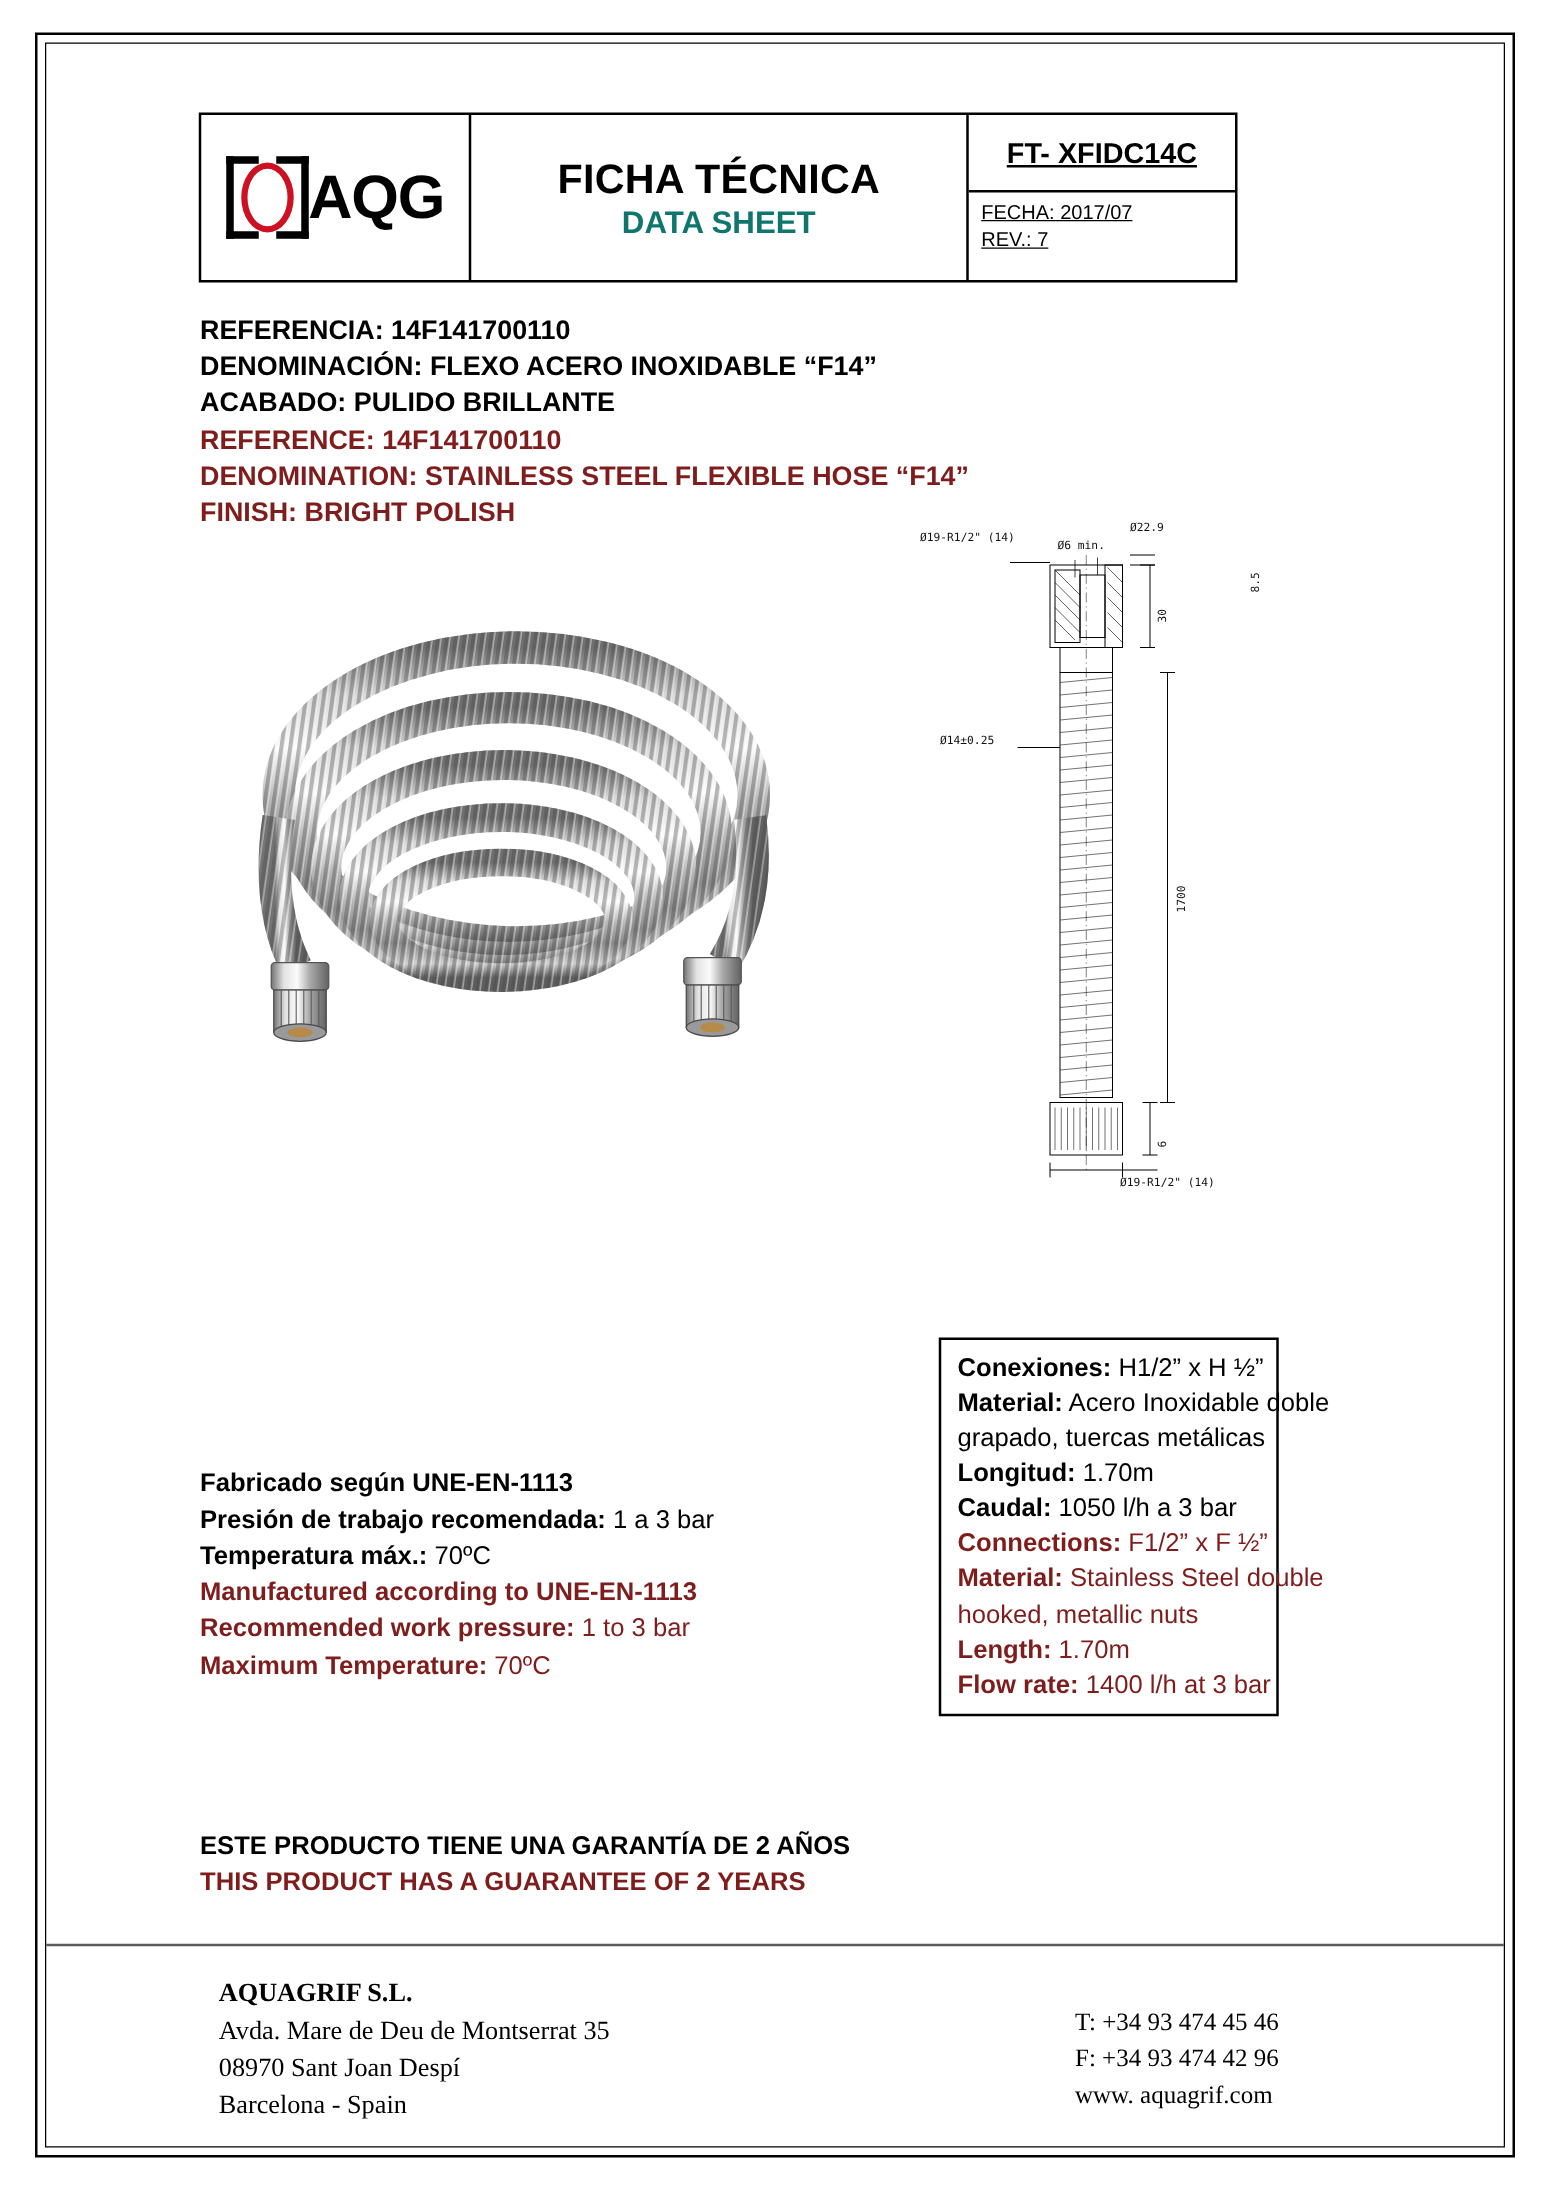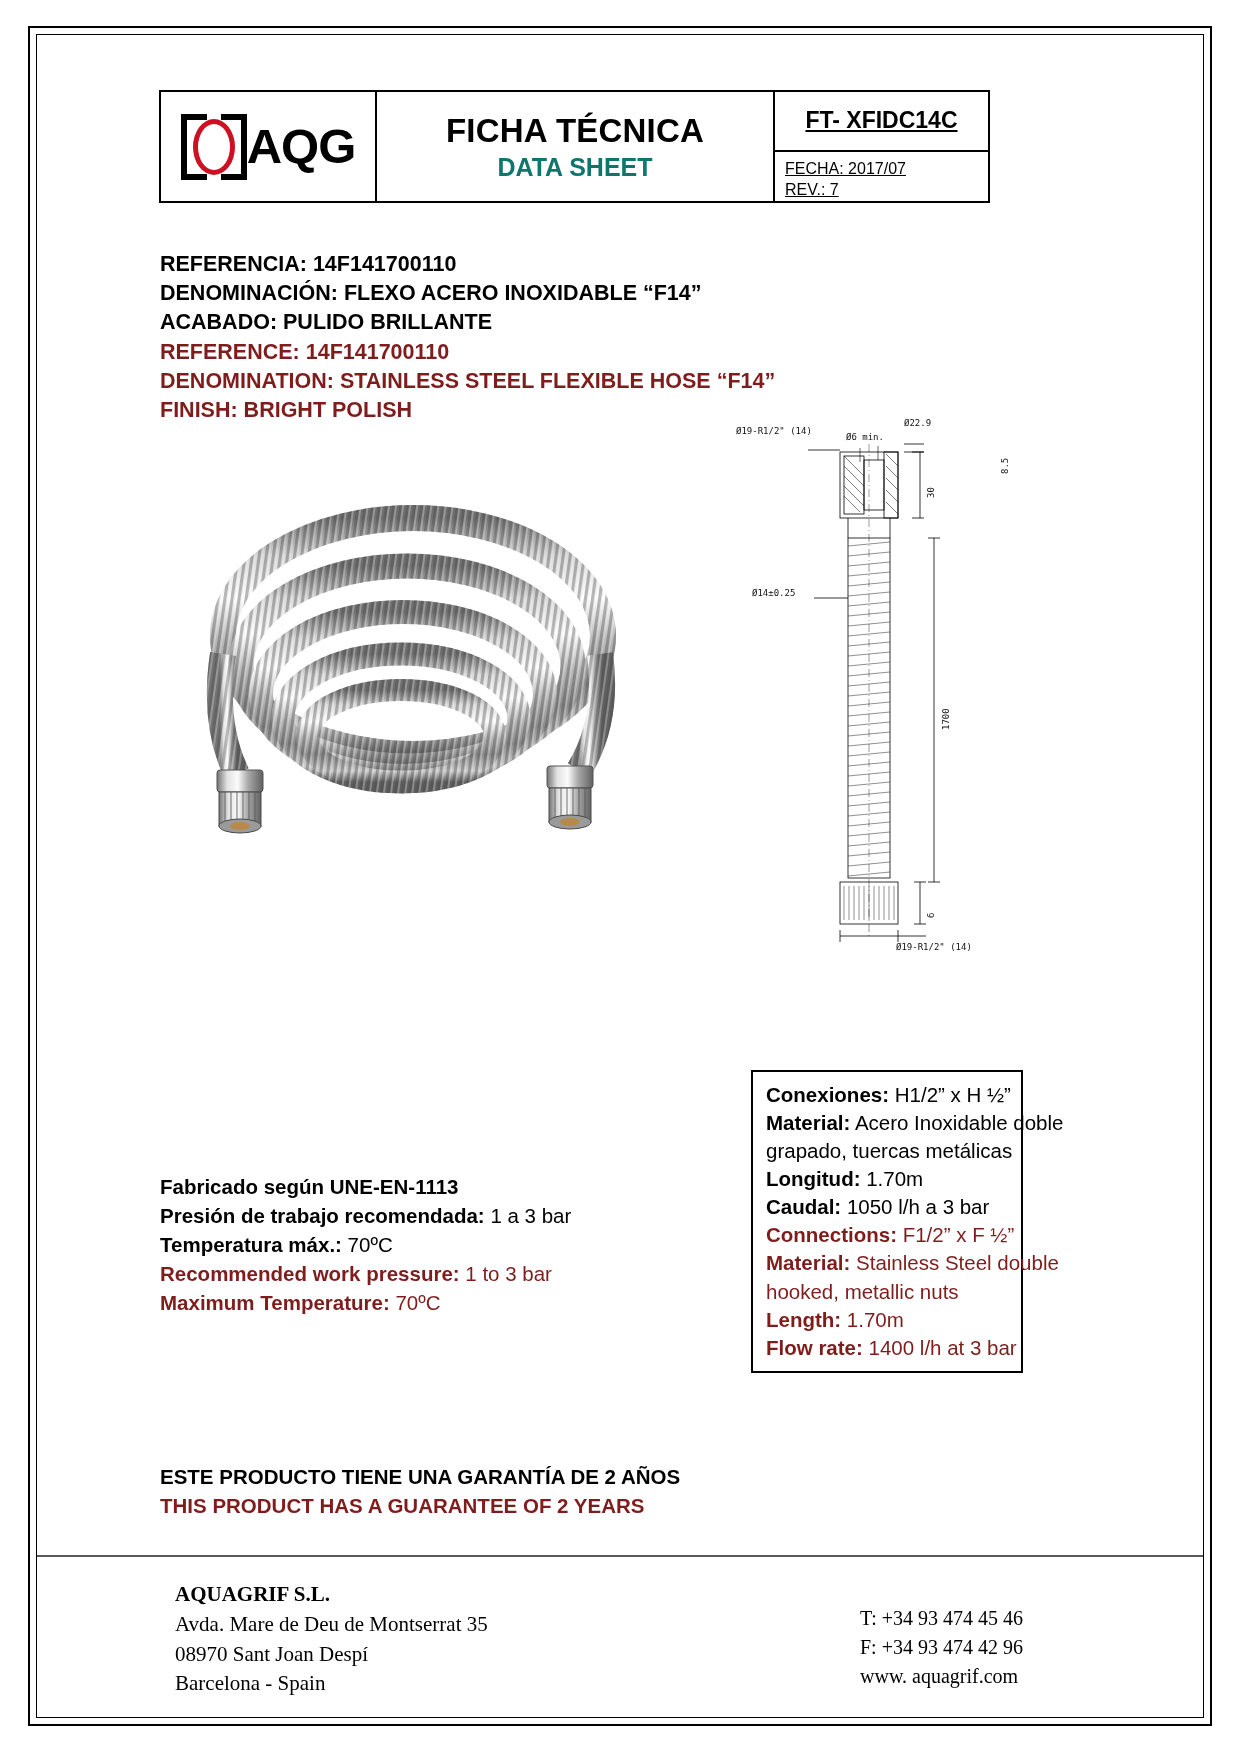--- a/index.html
+++ b/index.html
@@ -32,21 +32,21 @@
     left: 36px; top: 34px;
     width: 1168px; height: 1684px;
     border: 1px solid #000;
     box-sizing: border-box;
   }
 
   
   .header {
     position: absolute;
     left: 159px; top: 90px;
-    width: 831px; height: 113px;
+    width: 831px; height: 136px;
     border: 2px solid #000;
     box-sizing: border-box;
     display: flex;
   }
   .hdr-logo {
     width: 216px;
     border-right: 2px solid #000;
     box-sizing: border-box;
     display: flex;
     align-items: center;
@@ -496,20 +496,21 @@
     <div class="dim-label" style="left:-48px; top:158px;">Ø14±0.25</div>
     <div class="dim-label rot90" style="left:141px; top:300px;">1700</div>
     <div class="dim-label rot90" style="left:126px; top:488px;">6</div>
     <div class="dim-label" style="left:96px; top:512px;">Ø19-R1/2" (14)</div>
   </div>
 
   <div class="leftspecs">
     <div class="es"><b>Fabricado según UNE-EN-1113</b><span></span></div>
     <div class="es"><b>Presión de trabajo recomendada:</b><span> 1 a 3 bar</span></div>
     <div class="es"><b>Temperatura máx.:</b><span> 70ºC</span></div>
+    <div class="en"><b>Manufactured according to UNE-EN-1113</b><span></span></div>
     <div class="en"><b>Recommended work pressure:</b><span> 1 to 3 bar</span></div>
     <div class="en"><b>Maximum Temperature:</b><span> 70ºC</span></div>
   </div>
 
   <div class="specbox">
     <div class="es"><b>Conexiones:</b><span> H1/2” x H ½”</span></div>
     <div class="es"><b>Material:</b><span> Acero Inoxidable doble</span></div>
     <div class="es">grapado, tuercas metálicas</div>
     <div class="es"><b>Longitud:</b><span> 1.70m</span></div>
     <div class="es"><b>Caudal:</b><span> 1050 l/h a 3 bar</span></div>

